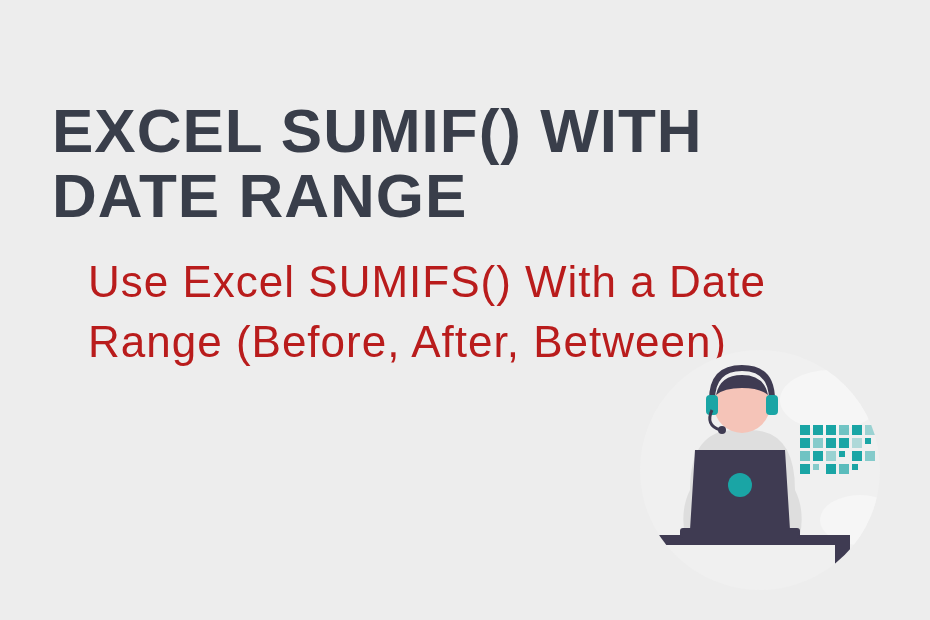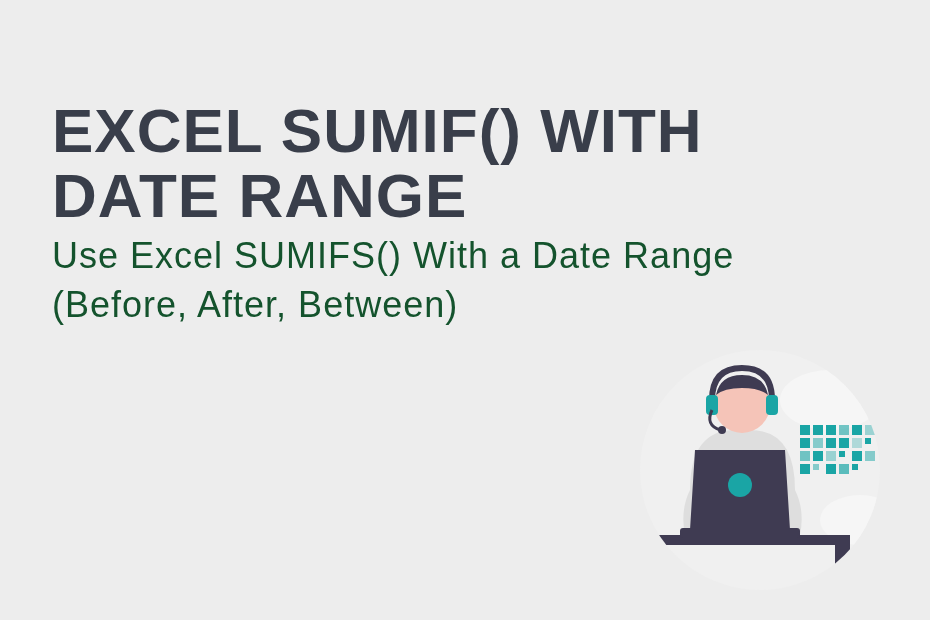--- a/index.html
+++ b/index.html
@@ -21,29 +21,30 @@
       width: 760px;
     }
     .title {
       font-family: 'Arial Black', 'Helvetica Neue', sans-serif;
       font-size: 62px;
       font-weight: 900;
       color: #393e4a;
       line-height: 1.05;
       letter-spacing: 1px;
       text-transform: uppercase;
-      margin-bottom: 4px;
+      margin-bottom: 24px;
     }
     .subtitle {
       font-family: 'Helvetica Neue', Arial, sans-serif;
-      font-size: 36px;
+      font-size: 44px;
       font-weight: 400;
-      color: #14532d;
+      color: #b91c1c;
       line-height: 1.35;
       letter-spacing: 1px;
+      margin-left: 36px;
     }
     .illustration {
       position: absolute;
       bottom:20px;
       right: 30px;
       width: 280px;
       height: 260px;
     }
   </style>
 </head>

